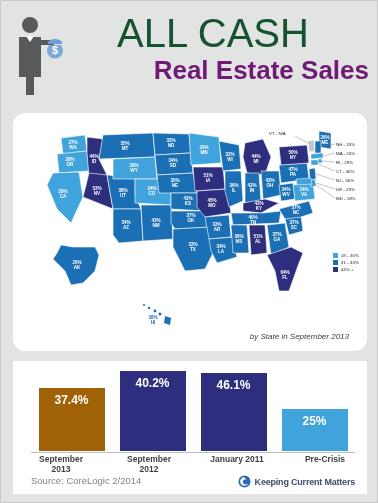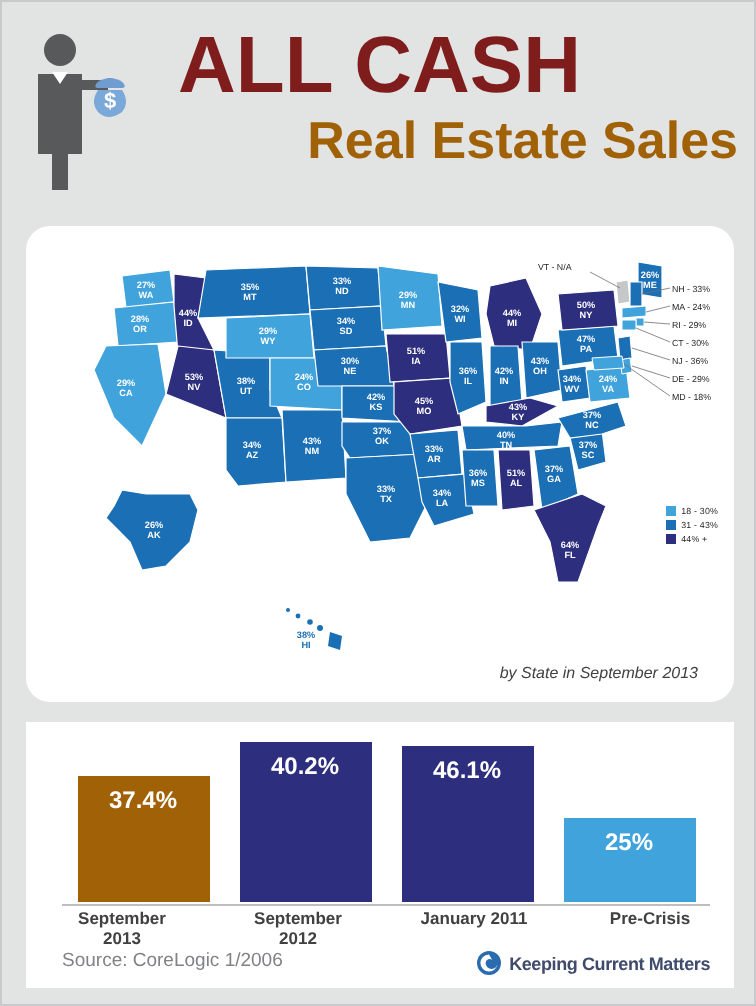--- a/index.html
+++ b/index.html
@@ -22,26 +22,27 @@
     position: absolute; left: 0; top: 0; width: 378px; height: 108px;
     display: flex; align-items: center;
   }
   #logo-person {
     position: absolute; left: 12px; top: 14px; width: 62px; height: 82px;
   }
   #title-block {
     position: absolute; left: 88px; top: 10px; width: 282px;
   }
   #main-title {
-    font-size: 40px; font-weight: bold; color: #7f1d1d;
+    font-size: 40px; font-weight: normal; color: #14532d;
     letter-spacing: 0px; line-height: 44px;
     font-family: "Liberation Sans", sans-serif;
+    margin-left: 28px;
   }
   #sub-title {
-    font-size: 26px; font-weight: bold; color: #a16207;
+    font-size: 26px; font-weight: bold; color: #701a75;
     line-height: 30px; text-align: right; padding-right: 2px;
   }
 
   
   #map-panel {
     position: absolute; left: 12px; top: 112px; width: 354px; height: 238px;
     background: #ffffff; border-radius: 12px;
     overflow: hidden;
   }
   #map-svg { position: absolute; left: 0; top: 0; }
@@ -415,21 +416,21 @@
 
     <div id="axis-line"></div>
 
     <div id="tick-row">
       <div class="tick-label">September 2013</div>
       <div class="tick-label">September 2012</div>
       <div class="tick-label">January 2011</div>
       <div class="tick-label">Pre-Crisis</div>
     </div>
 
-    <div id="source-text">Source: CoreLogic 1/2006</div>
+    <div id="source-text">Source: CoreLogic 2/2014</div>
 
     <div id="kcm-brand">
       <svg width="13" height="13" viewBox="0 0 13 13">
         <circle cx="6.5" cy="6.5" r="6" fill="#2b6cb0"></circle>
         <path d="M6.5 2.2 a4.3 4.3 0 1 0 4.3 4.3 a3 3 0 0 1 -6 0 a2 2 0 0 1 3.4 -1.4" fill="#ffffff"></path>
       </svg>
       <span id="kcm-text">Keeping Current Matters</span>
     </div>
   </div>
 

